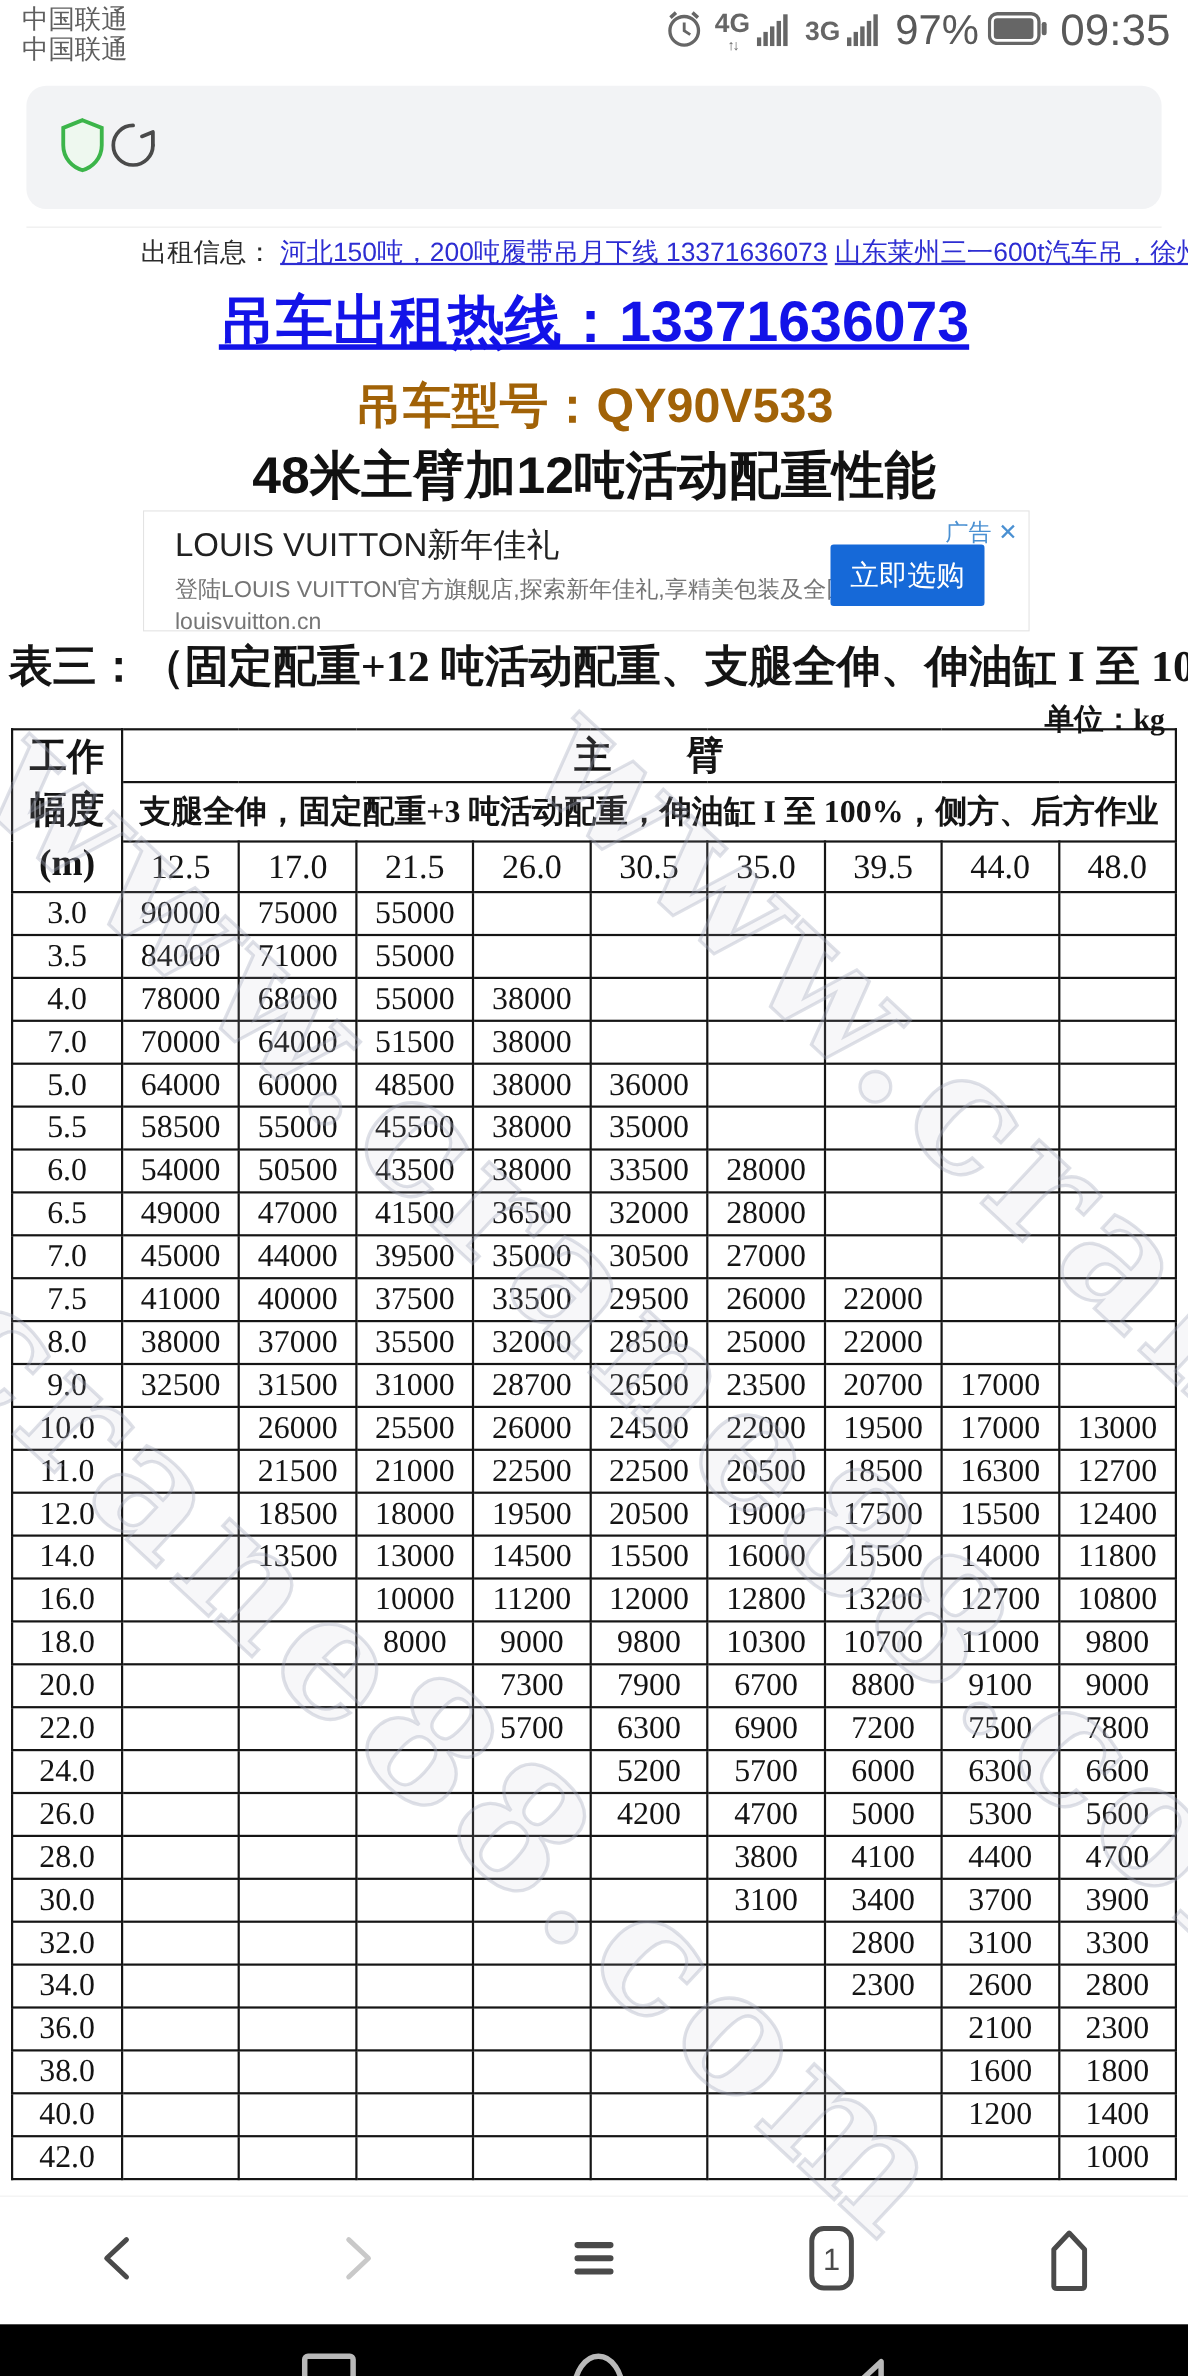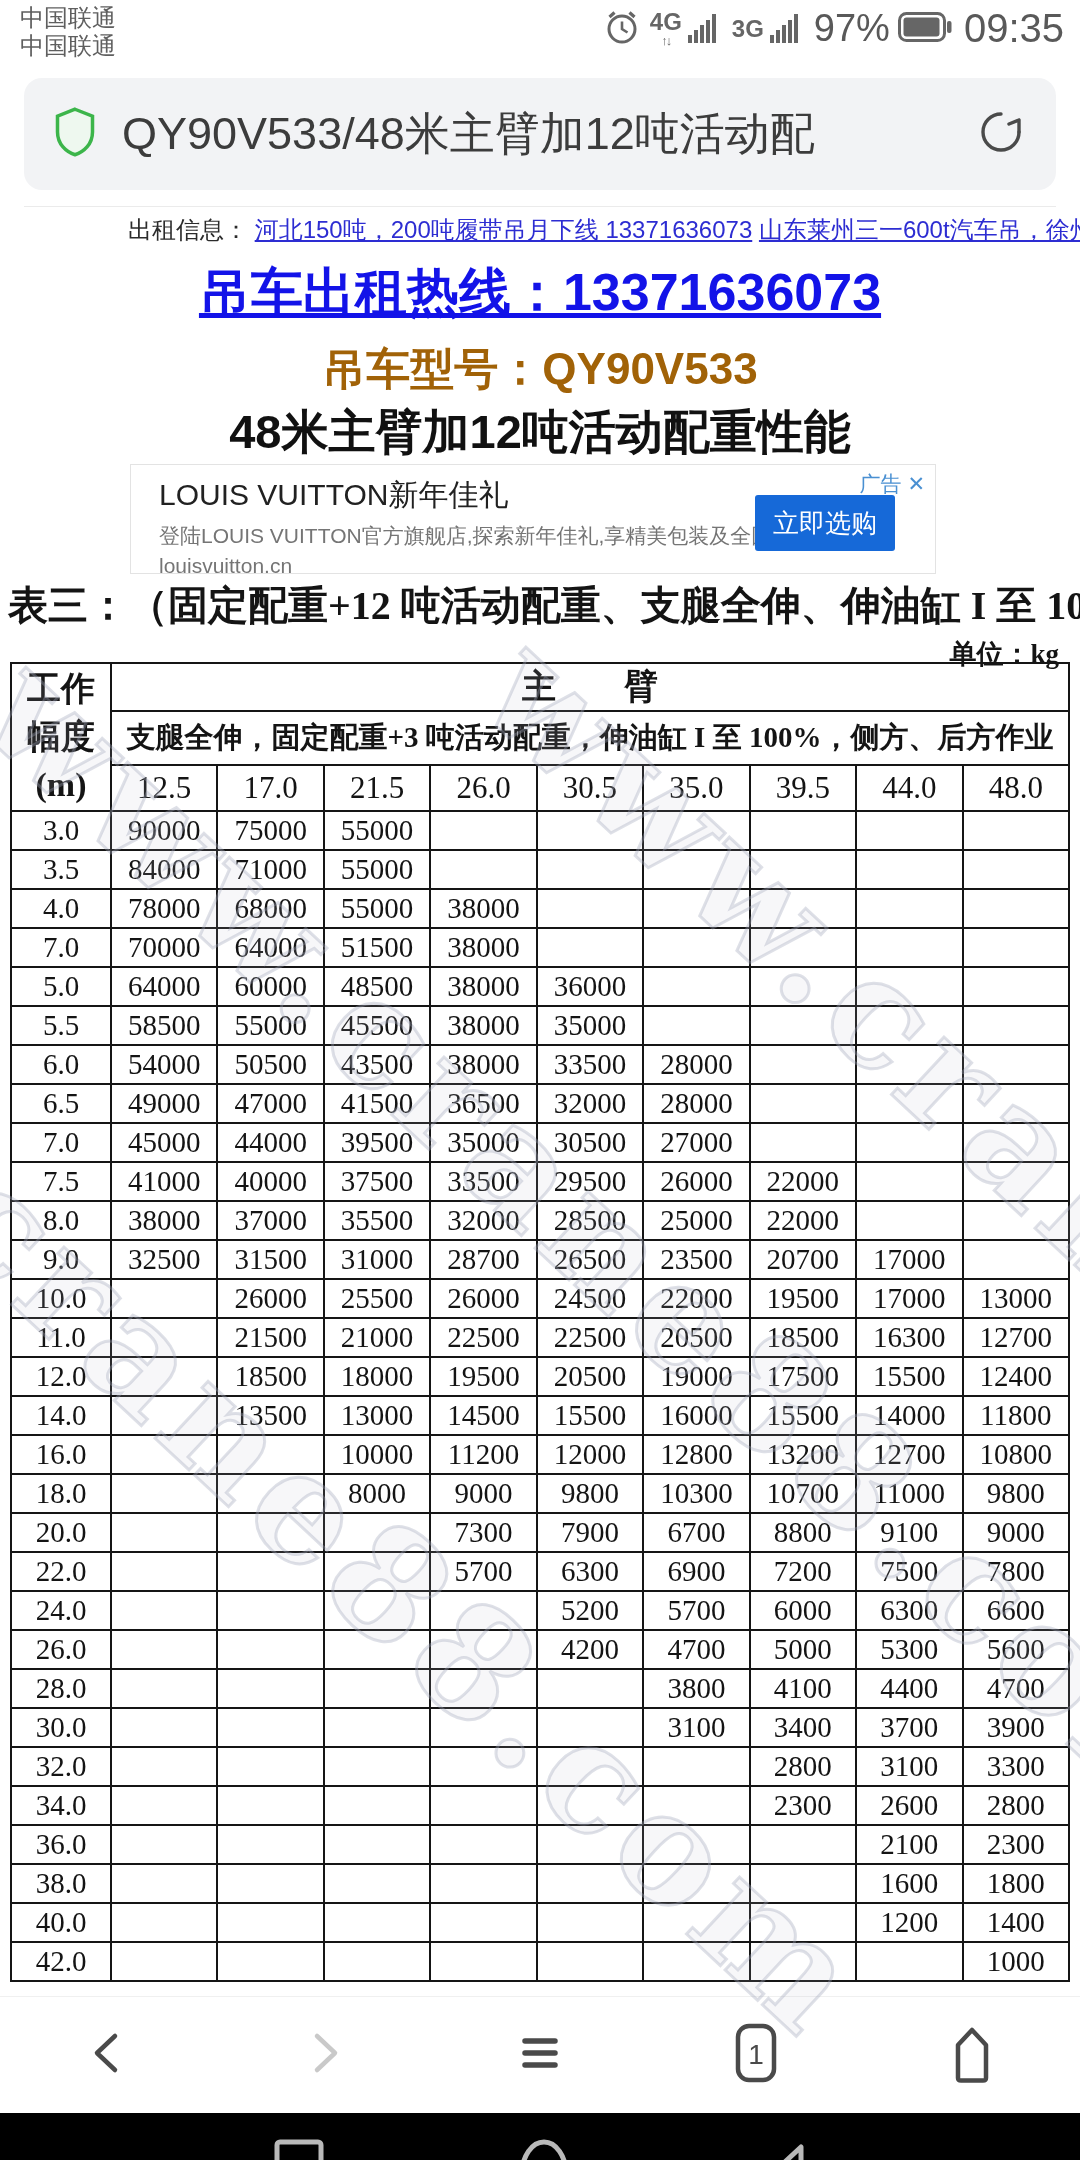--- a/index.html
+++ b/index.html
@@ -144,21 +144,20 @@
     </div>
   </div>
 
   <div class="url-section">
     <div class="url-bar">
       <span>
         <svg width="42" height="52" viewBox="0 0 24 28">
             <path d="M12 1 L22 5 V14 C22 21 17 25.5 12 27 C7 25.5 2 21 2 14 V5 Z" fill="#eef8ef" stroke="#3cb54a" stroke-width="2"></path>
           </svg>
       </span>
-      <span class="url-title">QY90V533/48米主臂加12吨活动配</span>
       <span>
         <svg width="50" height="50" viewBox="0 0 50 50">
             <path d="M25 7 a18 18 0 1 0 18 18" fill="none" stroke="#4a4a4a" stroke-width="3.4" stroke-linecap="round"></path>
             <path d="M43 25 L43 13 M43 13 L33 17" fill="none" stroke="#4a4a4a" stroke-width="3.4" stroke-linecap="round"></path>
           </svg>
       </span>
     </div>
     <div class="divider"></div>
   </div>
 

